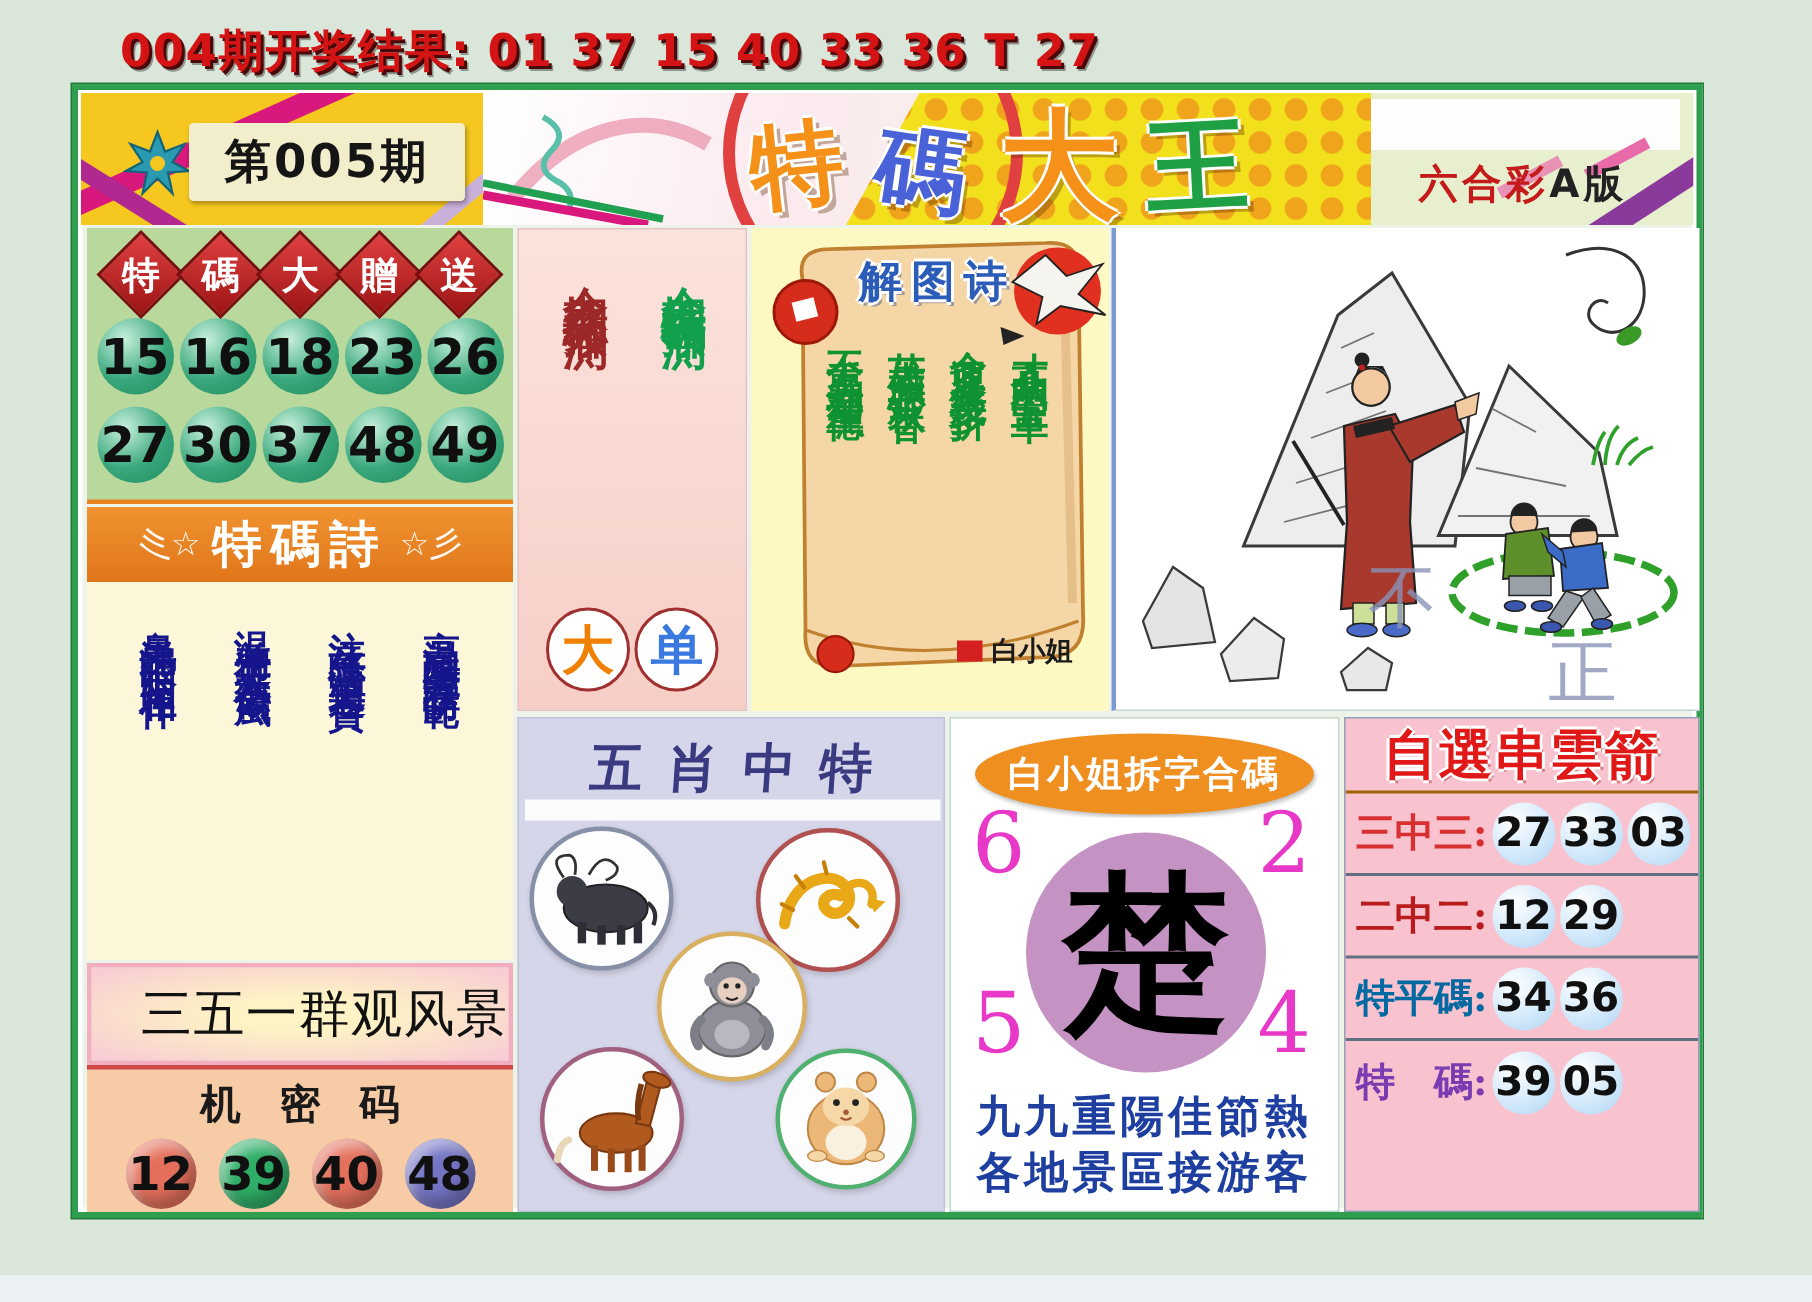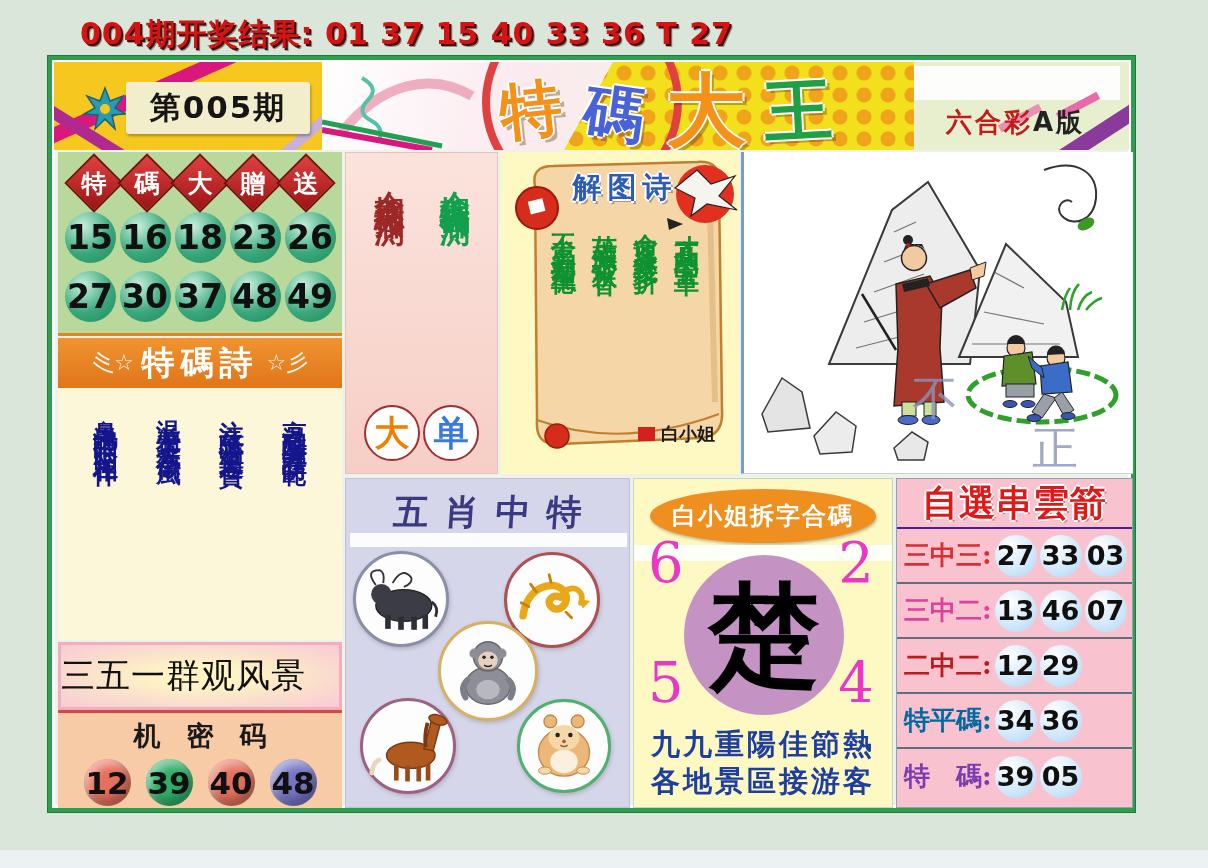--- a/index.html
+++ b/index.html
@@ -90,21 +90,21 @@
   .star-flip { transform:scaleX(-1); display:inline-block; }
   .poem-body { height:252px; display:flex; flex-direction:row-reverse;
     justify-content:space-around; padding:12px 16px 6px; }
   .vcol { writing-mode:vertical-rl; font-family:"DejaVu Serif",serif;
     font-size:25px; font-weight:bold; color:#15158c; letter-spacing:7px; }
 
   
   .slogan { left:58px; top:642px; width:284px; height:68px;
     background:radial-gradient(ellipse at center,#fdf3c4 25%,#f8ccd4 95%);
     border:3px solid #f2aebe;
-    display:flex; align-items:center; justify-content:flex-start; }
+    display:flex; align-items:center; justify-content:flex-end; }
   .slogan span { font-size:34px; color:#111; font-family:"DejaVu Serif",serif; letter-spacing:1px; }
 
   
   .secret { left:58px; top:710px; width:284px; height:98px; background:#f6cba6; border-top:3px solid #d04848; }
   .secret-title { text-align:center; margin-top:5px; font-size:27px; font-weight:bold;
     color:#1a1a1a; letter-spacing:26px; text-indent:26px; font-family:"DejaVu Serif",serif; }
   .sball-row { display:flex; justify-content:center; gap:15px; margin-top:5px; }
   .sball { width:47px; height:47px; border-radius:50%;
     display:flex; align-items:center; justify-content:center;
     font-size:31px; font-weight:bold; color:#101010;
@@ -148,21 +148,21 @@
   .z-circle { position:absolute; border-radius:50%; background:#fdfdfd;
     display:flex; align-items:center; justify-content:center;
     box-shadow:1px 2px 4px rgba(0,0,0,.18); }
   .zc-ox      { left:7px;   top:72px;  width:96px;  height:96px;  border:3px solid #8890a8; }
   .zc-dragon  { left:158px; top:73px;  width:96px;  height:96px;  border:3px solid #b05050; }
   .zc-monkey  { left:92px;  top:142px; width:100px; height:100px; border:3px solid #d8b060; z-index:2; }
   .zc-horse   { left:14px;  top:219px; width:96px;  height:96px;  border:3px solid #a06080; }
   .zc-hamster { left:171px; top:220px; width:94px;  height:94px;  border:3px solid #50b070; }
 
   
-  .split { left:633px; top:478px; width:260px; height:330px; background:#fef9c3; border:1px solid #c0d8c8; }
+  .split { left:633px; top:478px; width:260px; height:330px; background:#ffffff; border:1px solid #c0d8c8; }
   .split-ellipse { margin:10px auto 0; width:226px; height:54px; background:#ef8f1f;
     border-radius:50%; display:flex; align-items:center; justify-content:center;
     color:#fff; font-size:24px; font-weight:bold; letter-spacing:2px; box-shadow:1px 2px 3px rgba(0,0,0,.25); }
   .sp-wash { left:0; top:66px; width:260px; height:16px; }
   .corner-num { position:absolute; font-family:"DejaVu Serif",serif; font-size:56px; color:#e838c8; line-height:1; }
   .cn-6 { left:14px;  top:56px; }  .cn-2 { right:18px; top:56px; }
   .cn-5 { left:14px;  top:176px; } .cn-4 { right:18px; top:176px; }
   .split-circle { position:absolute; left:50px; top:76px; width:160px; height:160px;
     border-radius:50%; background:#c493c4;
     display:flex; align-items:center; justify-content:center; }
@@ -170,21 +170,21 @@
   .split-lines { position:absolute; bottom:6px; left:0; width:100%; text-align:center; }
   .split-lines div { font-size:29px; font-weight:bold; color:#1e3fa0; letter-spacing:3px;
     font-family:"DejaVu Serif",serif; line-height:1.3; }
 
   
   .combos { left:896px; top:478px; width:237px; height:330px; background:#f8c3cf; border:1px solid #90a0b8; }
   .combos-head { height:50px; display:flex; align-items:center; justify-content:center;
     font-size:36px; font-weight:900; color:#e01818; letter-spacing:1px;
     font-family:"DejaVu Serif",serif;
     text-shadow:-2px 0 #fff,2px 0 #fff,0 -2px #fff,0 2px #fff,2px 2px 0 rgba(150,20,20,.4);
-    border-bottom:2px solid #4c1d95; }
+    border-bottom:2px solid #a16207; }
   .combo-row { height:55px; display:flex; align-items:center; padding-left:7px;
     border-bottom:2px solid #5f6f7f; }
   .combo-row:last-child { border-bottom:none; }
   .combo-label { font-size:26px; font-weight:900; font-family:"DejaVu Serif",serif; white-space:nowrap; }
   .cball { width:42px; height:42px; border-radius:50%; margin-left:3px; flex:none;
     background:radial-gradient(circle at 35% 28%,#ffffff,#cfe7fa 60%,#aed4f2);
     display:flex; align-items:center; justify-content:center;
     font-size:27px; font-weight:bold; color:#101010; }
 </style>
 </head>
@@ -497,26 +497,20 @@
 
 <div class="sec combos">
   <div class="combos-head">自選串雲箭</div>
   <div class="combo-row">
     <span class="combo-label" style="color: rgb(216, 48, 48);">三中三:</span>
     <span class="cball">27</span>
     <span class="cball">33</span>
     <span class="cball">03</span>
   </div>
   <div class="combo-row">
-    <span class="combo-label" style="color: rgb(224, 64, 160);">三中二:</span>
-    <span class="cball">13</span>
-    <span class="cball">46</span>
-    <span class="cball">07</span>
-  </div>
-  <div class="combo-row">
     <span class="combo-label" style="color: #b91c1c;">二中二:</span>
     <span class="cball">12</span>
     <span class="cball">29</span>
   </div>
   <div class="combo-row">
     <span class="combo-label" style="color: #0369a1;">特平碼:</span>
     <span class="cball">34</span>
     <span class="cball">36</span>
   </div>
   <div class="combo-row">

